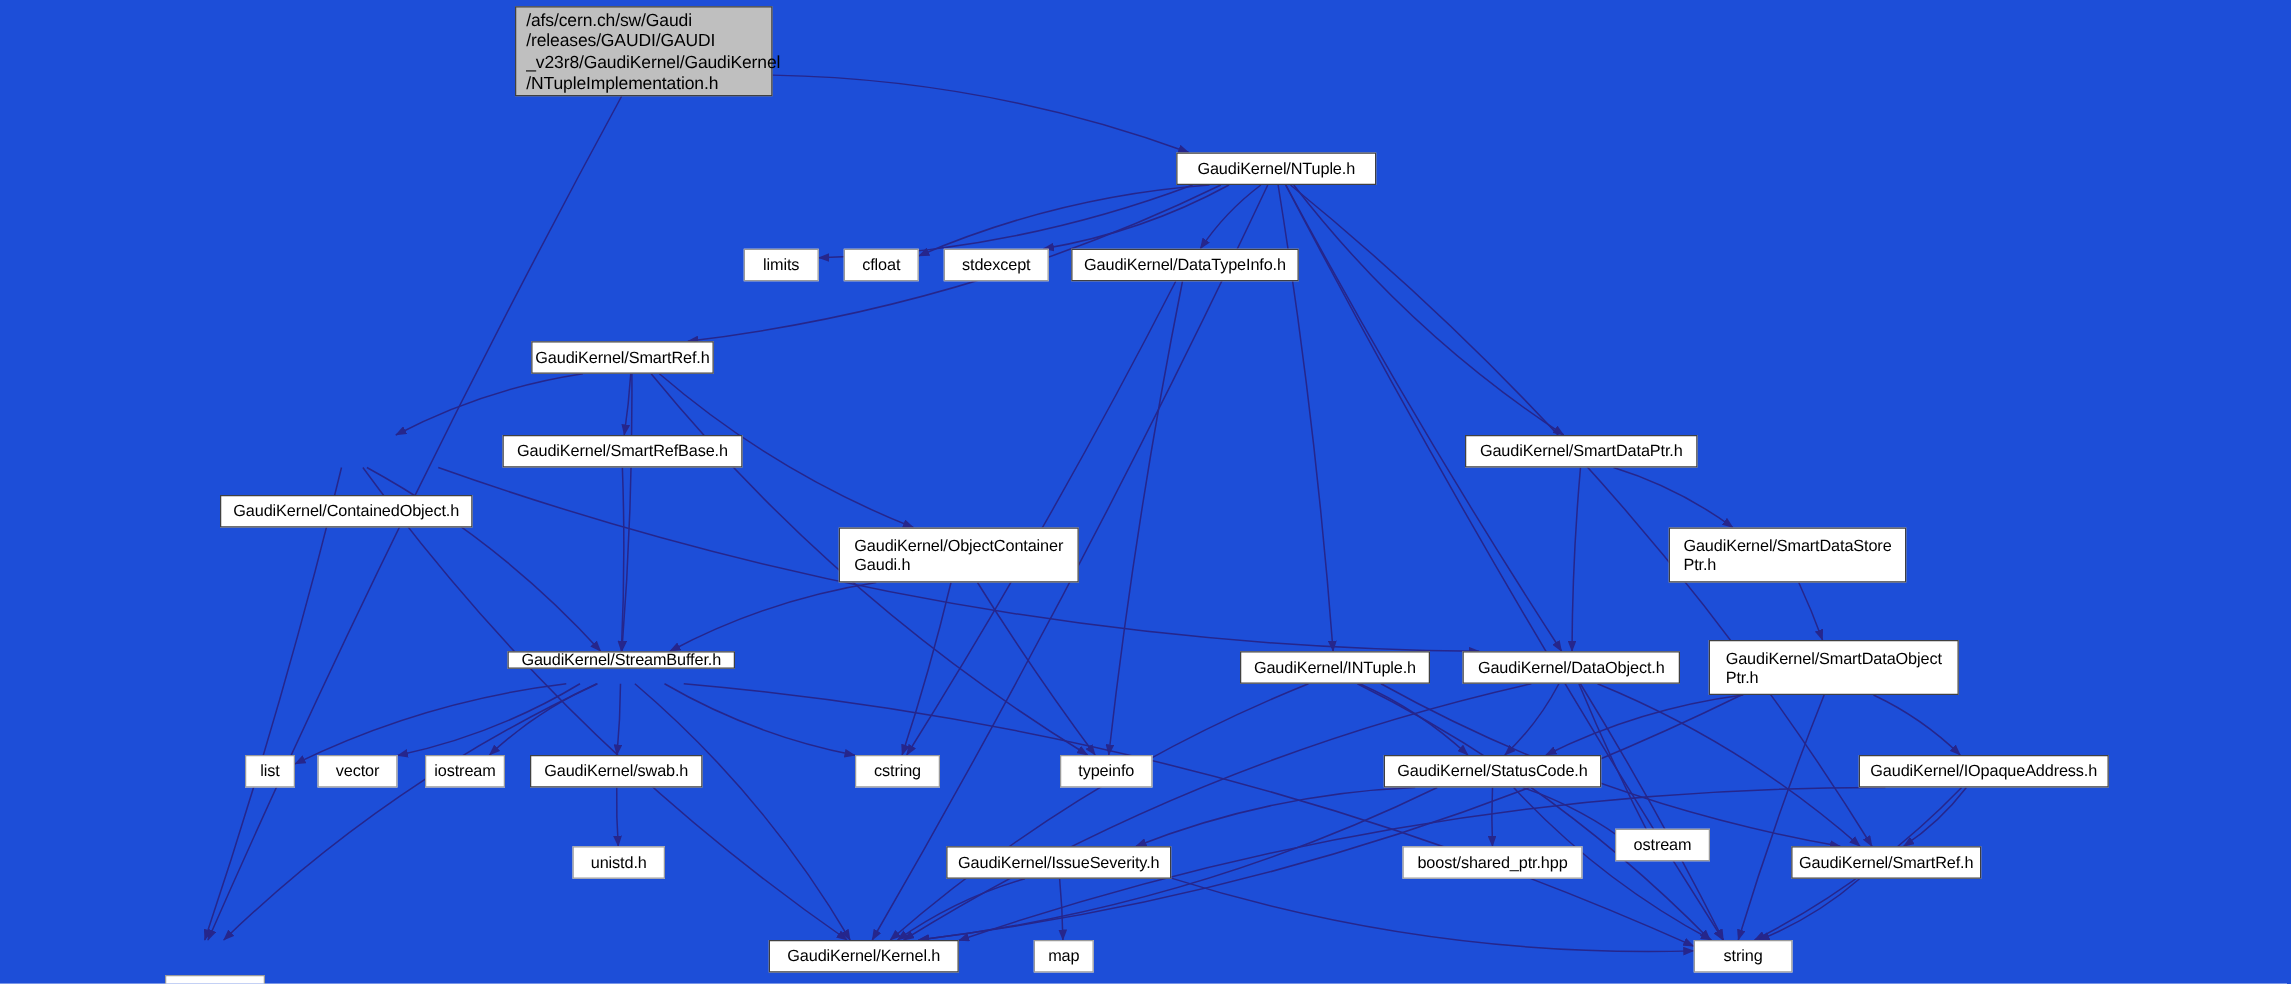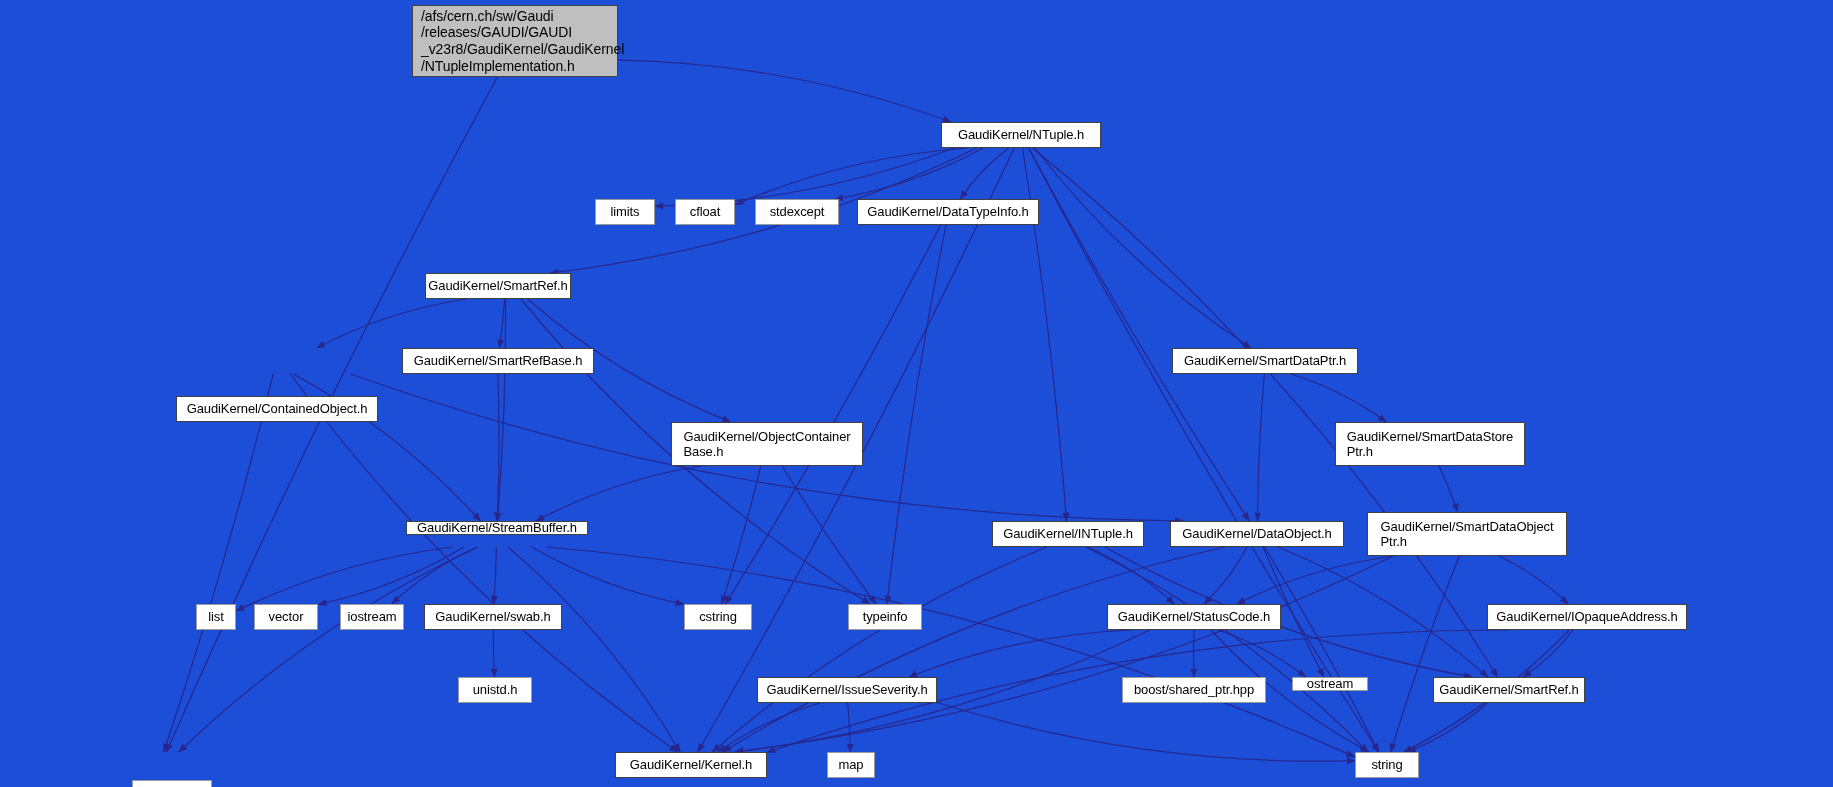--- a/index.html
+++ b/index.html
@@ -139,39 +139,39 @@
       <div class="node hdr" style="left: 941px; top: 122px; width: 160px; height: 26px;">GaudiKernel/NTuple.h</div>
       <div class="node sys" style="left: 595px; top: 199px; width: 60px; height: 26px;">limits</div>
       <div class="node sys" style="left: 675px; top: 199px; width: 60px; height: 26px;">cfloat</div>
       <div class="node sys" style="left: 755px; top: 199px; width: 84px; height: 26px;">stdexcept</div>
       <div class="node hdr" style="left: 857px; top: 199px; width: 182px; height: 26px;">GaudiKernel/DataTypeInfo.h</div>
       <div class="node hdr" style="left: 425px; top: 273px; width: 146px; height: 26px;">GaudiKernel/SmartRef.h</div>
       <div class="node hdr" style="left: 176px; top: 368px; width: 202px; height: 26px; margin-top: 28px;">GaudiKernel/ContainedObject.h</div>
       <div class="node hdr" style="left: 402px; top: 348px; width: 192px; height: 26px;">GaudiKernel/SmartRefBase.h</div>
       <div class="node hdr" style="left: 1172px; top: 348px; width: 186px; height: 26px;">GaudiKernel/SmartDataPtr.h</div>
       <div class="node hdr" style="left: 671px; top: 422px; width: 192px; height: 44px;">GaudiKernel/ObjectContainer
-Base.h</div>
+Gaudi.h</div>
       <div class="node hdr" style="left: 1335px; top: 422px; width: 190px; height: 44px;">GaudiKernel/SmartDataStore
 Ptr.h</div>
       <div class="node hdr" style="left: 406px; top: 521px; width: 182px; height: 14px;">GaudiKernel/StreamBuffer.h</div>
       <div class="node hdr" style="left: 992px; top: 521px; width: 152px; height: 26px;">GaudiKernel/INTuple.h</div>
       <div class="node hdr" style="left: 1170px; top: 521px; width: 174px; height: 26px;">GaudiKernel/DataObject.h</div>
       <div class="node hdr" style="left: 1367px; top: 512px; width: 200px; height: 44px;">GaudiKernel/SmartDataObject
 Ptr.h</div>
       <div class="node sys" style="left: 196px; top: 604px; width: 40px; height: 26px;">list</div>
       <div class="node sys" style="left: 254px; top: 604px; width: 64px; height: 26px;">vector</div>
       <div class="node sys" style="left: 340px; top: 604px; width: 64px; height: 26px;">iostream</div>
       <div class="node hdr" style="left: 424px; top: 604px; width: 138px; height: 26px;">GaudiKernel/swab.h</div>
       <div class="node sys" style="left: 684px; top: 604px; width: 68px; height: 26px;">cstring</div>
       <div class="node sys" style="left: 848px; top: 604px; width: 74px; height: 26px;">typeinfo</div>
       <div class="node hdr" style="left: 1107px; top: 604px; width: 174px; height: 26px;">GaudiKernel/StatusCode.h</div>
       <div class="node hdr" style="left: 1487px; top: 604px; width: 200px; height: 26px;">GaudiKernel/IOpaqueAddress.h</div>
       <div class="node sys" style="left: 458px; top: 677px; width: 74px; height: 26px;">unistd.h</div>
       <div class="node hdr" style="left: 757px; top: 677px; width: 180px; height: 26px;">GaudiKernel/IssueSeverity.h</div>
       <div class="node sys" style="left: 1122px; top: 677px; width: 144px; height: 26px;">boost/shared_ptr.hpp</div>
-      <div class="node sys" style="left: 1292px; top: 677px; width: 76px; height: 14px;">ostream</div>
+      <div class="node sys" style="left: 1292px; top: 663px; width: 76px; height: 26px;">ostream</div>
       <div class="node hdr" style="left: 1433px; top: 677px; width: 152px; height: 26px;">GaudiKernel/SmartRef.h</div>
       <div class="node sys" style="left: 120px; top: 780px; width: 80px; height: 26px; margin-left: 12px;">iostream</div>
       <div class="node hdr" style="left: 615px; top: 752px; width: 152px; height: 26px;">GaudiKernel/Kernel.h</div>
       <div class="node sys" style="left: 827px; top: 752px; width: 48px; height: 26px;">map</div>
-      <div class="node sys" style="left: 1355px; top: 752px; width: 64px; height: 26px;">string</div>
+      <div class="node sys" style="left: 1355px; top: 752px; width: 79px; height: 26px;">string</div>
     </div>
 </div>
 
 </body></html>

